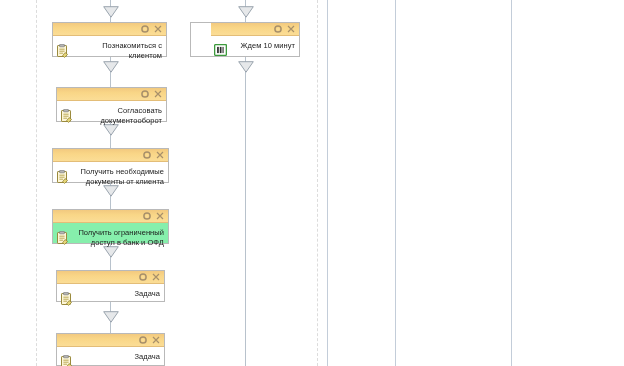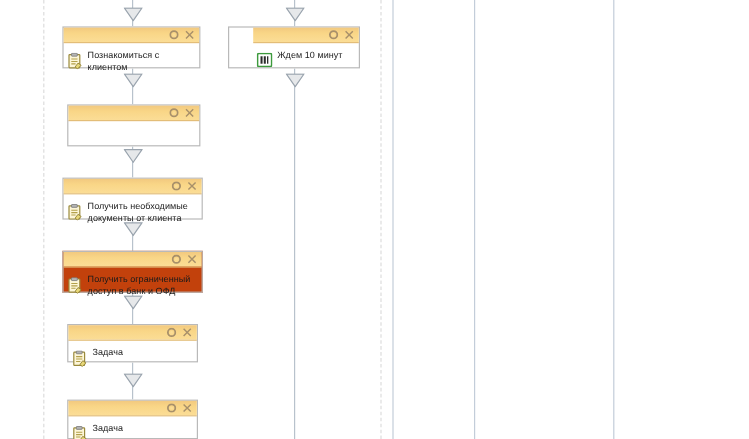--- a/index.html
+++ b/index.html
@@ -86,20 +86,21 @@
   .node-type-icon svg { display: block; }
 
   .node-label {
     flex: 1 1 auto;
     font-size: 7.5px;
     line-height: 9.5px;
     color: #1a1a1a;
     padding-top: 2px;
     word-wrap: break-word;
     letter-spacing: 0.05px;
+    text-align: right;
   }
 
   
   .node.h1 .node-body { min-height: 20px; }
   .node.h2 .node-body { min-height: 27px; }
 </style>
 </head>
 <body>
 
 <div id="canvas">
@@ -215,20 +216,31 @@
             <circle cx="4" cy="4" r="3.1" fill="none" stroke="#a8906a" stroke-width="1.5"></circle>
             <circle cx="4" cy="4" r="1.1" fill="#fbdd96"></circle>
           </svg>
         </span>
         <span class="hdr-icon">
           <svg width="8" height="8" viewBox="0 0 8 8">
             <path d="M1 1 L7 7 M7 1 L1 7" stroke="#a8906a" stroke-width="1.2" fill="none"></path>
           </svg>
         </span>
       </div>
+      <div class="node-body">
+        <span class="node-type-icon">
+          <svg width="13" height="14" viewBox="0 0 13 14">
+            <rect x="1.5" y="1.5" width="9" height="11" rx="0.6" fill="#fdf6d8" stroke="#9a8a3c" stroke-width="1"></rect>
+            <rect x="3.6" y="0.4" width="4.8" height="2.4" rx="0.4" fill="#b5b5b5" stroke="#7d7d7d" stroke-width="0.7"></rect>
+            <path d="M3.4 5.2 H8.6 M3.4 7.2 H8.6 M3.4 9.2 H7" stroke="#b3a04a" stroke-width="0.9"></path>
+            <path d="M6.6 11.8 L9 8.6 L11.6 10.4 L8.6 13.4 Z" fill="#e8d878" stroke="#8a7a30" stroke-width="0.7"></path>
+          </svg>
+        </span>
+        <span class="node-label" style="color: rgb(26, 26, 26);">Согласовать документооборот</span>
+      </div>
     </div>
     <div class="node h2" style="left: 52px; top: 148px; width: 117px; height: 35px; border-color: rgb(185, 185, 185); background: rgb(255, 255, 255);">
       <div class="node-header">
         <span class="hdr-icon">
           <svg width="8" height="8" viewBox="0 0 8 8">
             <circle cx="4" cy="4" r="3.1" fill="none" stroke="#a8906a" stroke-width="1.5"></circle>
             <circle cx="4" cy="4" r="1.1" fill="#fbdd96"></circle>
           </svg>
         </span>
         <span class="hdr-icon">
@@ -242,21 +254,21 @@
           <svg width="13" height="14" viewBox="0 0 13 14">
             <rect x="1.5" y="1.5" width="9" height="11" rx="0.6" fill="#fdf6d8" stroke="#9a8a3c" stroke-width="1"></rect>
             <rect x="3.6" y="0.4" width="4.8" height="2.4" rx="0.4" fill="#b5b5b5" stroke="#7d7d7d" stroke-width="0.7"></rect>
             <path d="M3.4 5.2 H8.6 M3.4 7.2 H8.6 M3.4 9.2 H7" stroke="#b3a04a" stroke-width="0.9"></path>
             <path d="M6.6 11.8 L9 8.6 L11.6 10.4 L8.6 13.4 Z" fill="#e8d878" stroke="#8a7a30" stroke-width="0.7"></path>
           </svg>
         </span>
         <span class="node-label" style="color: rgb(26, 26, 26);">Получить необходимые документы от клиента</span>
       </div>
     </div>
-    <div class="node h2" style="left: 52px; top: 209px; width: 117px; height: 35px; border-color: rgb(185, 185, 185); background: #c2410c;">
+    <div class="node h2" style="left: 52px; top: 209px; width: 117px; height: 35px; border-color: rgb(185, 185, 185); background: #86efac;">
       <div class="node-header">
         <span class="hdr-icon">
           <svg width="8" height="8" viewBox="0 0 8 8">
             <circle cx="4" cy="4" r="3.1" fill="none" stroke="#a8906a" stroke-width="1.5"></circle>
             <circle cx="4" cy="4" r="1.1" fill="#fbdd96"></circle>
           </svg>
         </span>
         <span class="hdr-icon">
           <svg width="8" height="8" viewBox="0 0 8 8">
             <path d="M1 1 L7 7 M7 1 L1 7" stroke="#a8906a" stroke-width="1.2" fill="none"></path>

